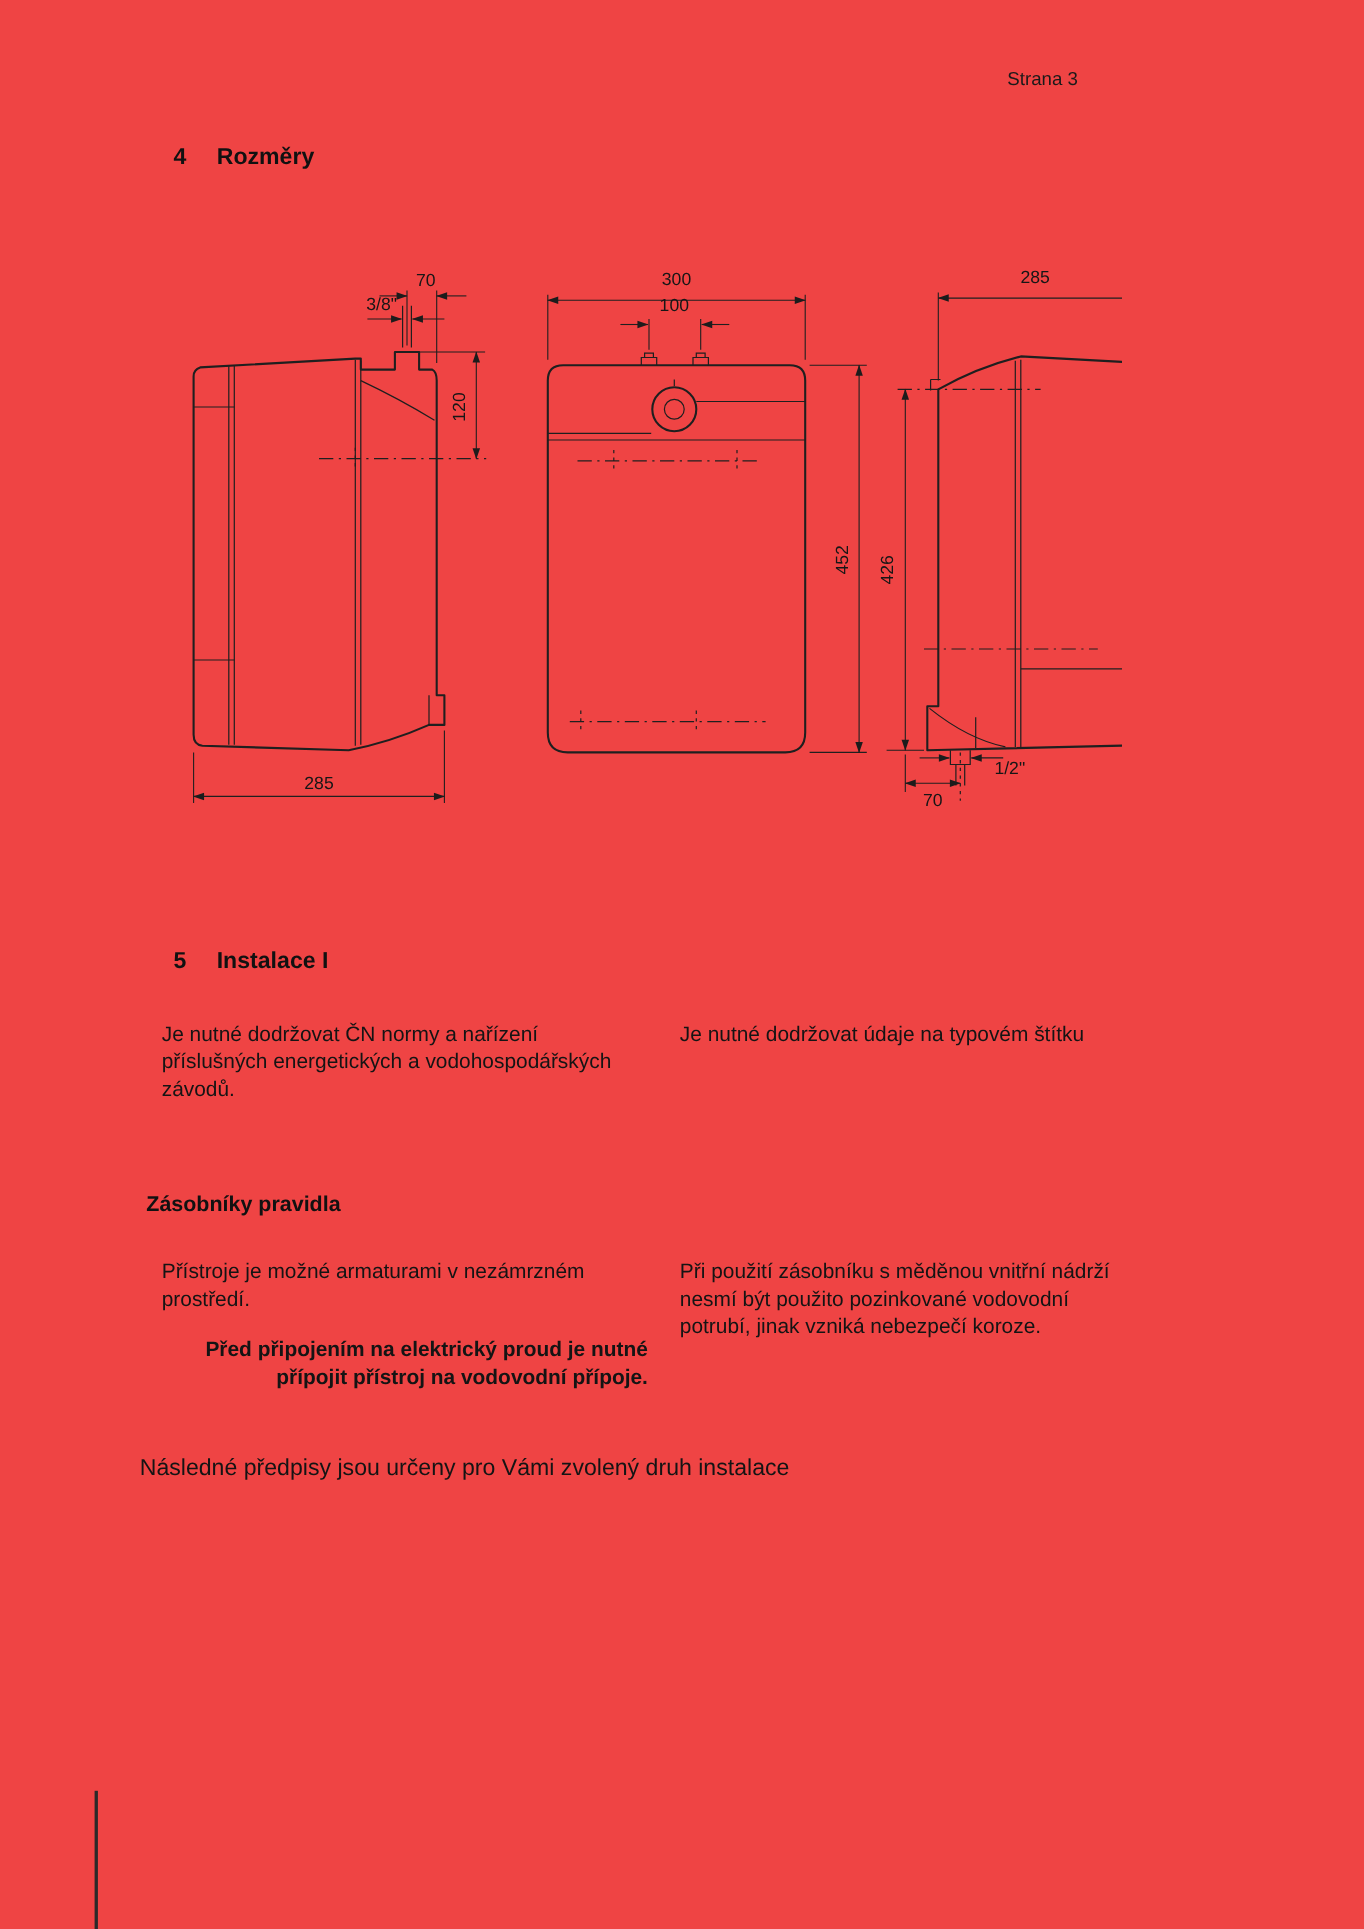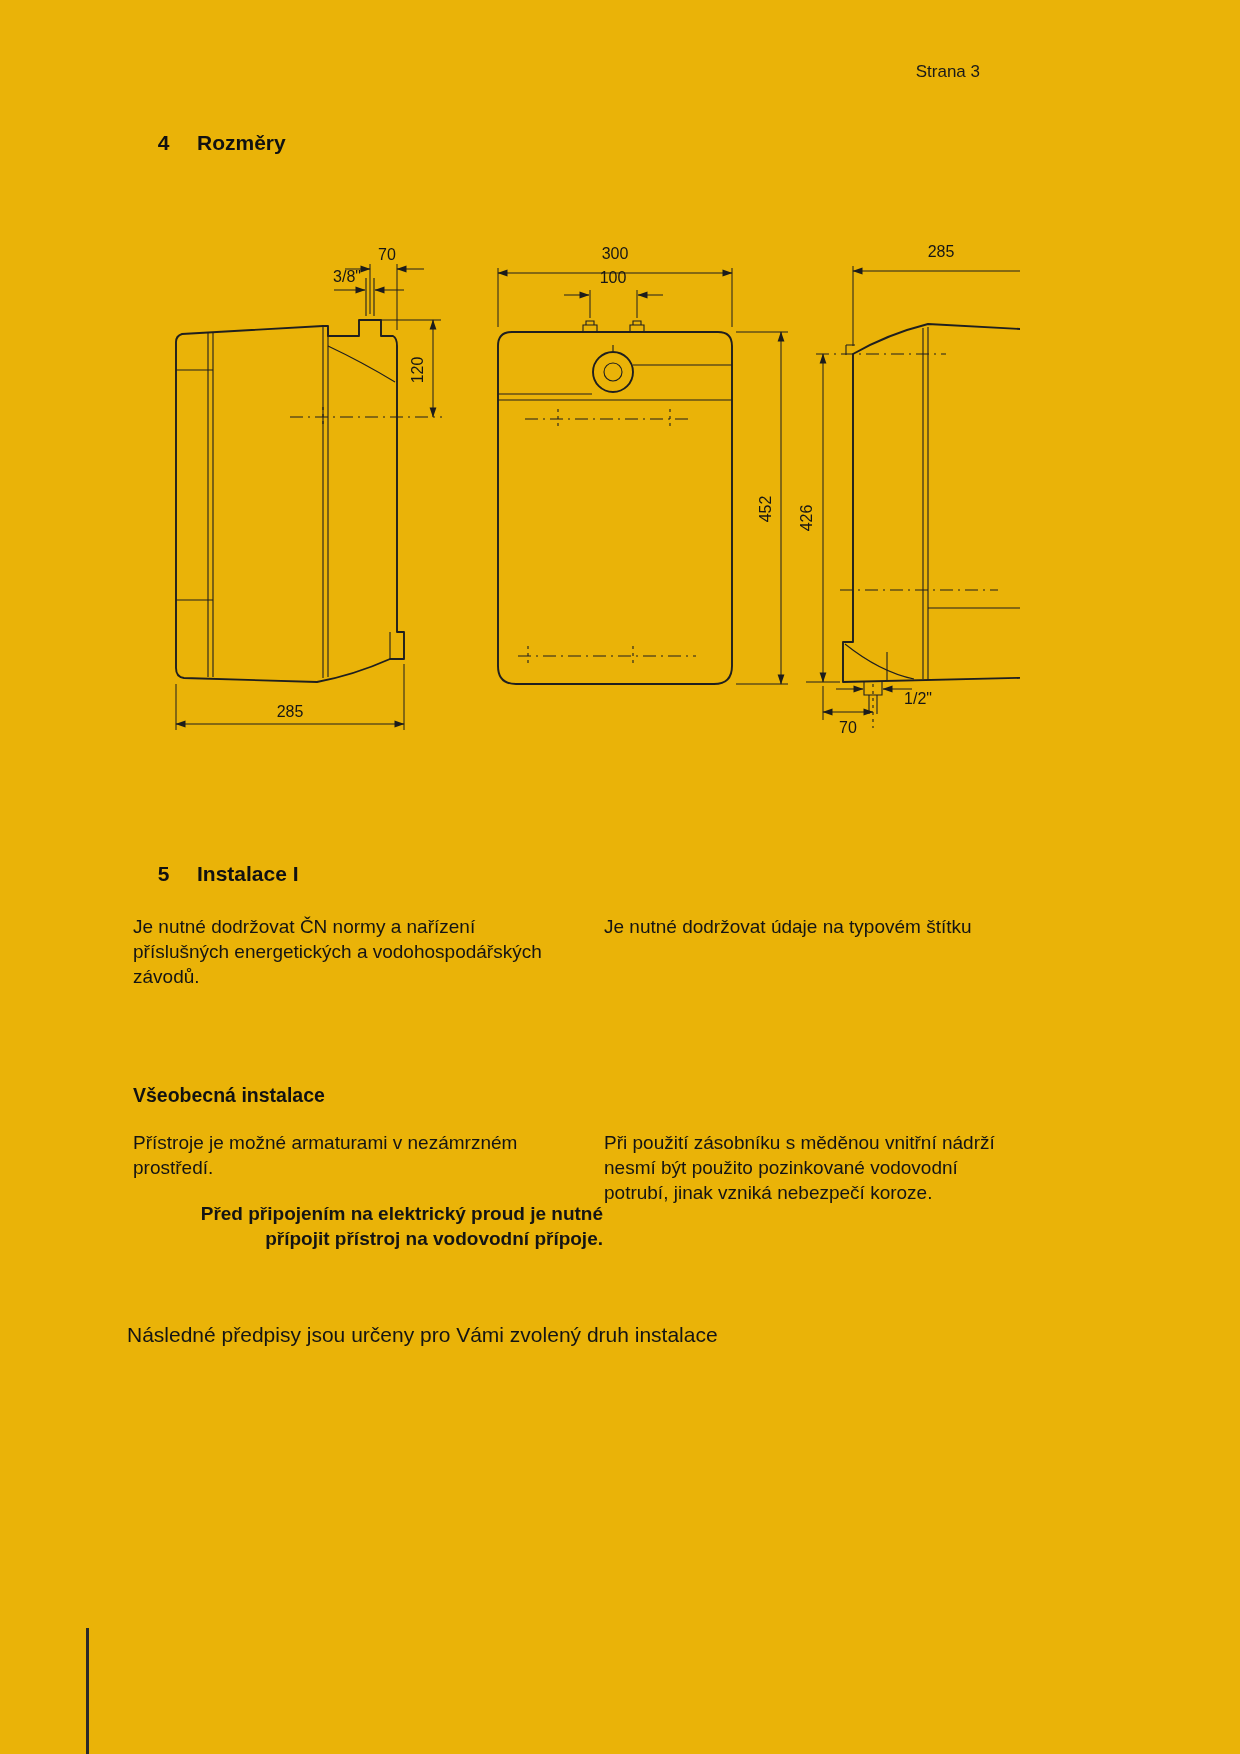--- a/index.html
+++ b/index.html
@@ -1,38 +1,38 @@
 <!DOCTYPE html>
 <html><head>
 <meta charset="utf-8">
 <style>
   html,body{margin:0;padding:0;background:#e8e8e8;}
   .page{
     position:relative;
     width:1240px;height:1754px;
-    background:#eab308;
+    background:#ef4444;
     font-family:"Liberation Sans","DejaVu Sans",sans-serif;
     color:#141414;
     margin:0 auto;
     overflow:hidden;
   }
   .pagenum{
     position:absolute;left:840px;top:62px;width:140px;
     text-align:right;font-size:17px;color:#1a1a1a;
   }
   .heading{position:absolute;font-size:21px;font-weight:bold;color:#111;text-align:center;}
   .heading .hnum{display:inline-block;width:67px;}
   .sec4-h{left:130px;top:131px;}
   .sec5-h{left:130px;top:862px;}
   .subheading{
     position:absolute;left:133px;top:1084px;
     font-size:19.5px;font-weight:bold;color:#111;
   }
   .col{position:absolute;font-size:19px;line-height:25px;}
-  .col p{margin:0;white-space:pre-line;}
+  .col p{margin:14px;white-space:pre-line;}
   .col p.gap{margin-top:21px;}
   .col p.bold{font-weight:bold;text-align:right;}
   .s5-left{left:133px;top:914px;width:470px;}
   .s5-right{left:604px;top:914px;width:500px;}
   .gr-left{left:133px;top:1130px;width:470px;}
   .gr-right{left:604px;top:1130px;width:510px;}
   .footer-note{
     position:absolute;left:127px;top:1322px;width:720px;
     font-size:21px;line-height:25px;
   }
@@ -181,21 +181,21 @@
 
   <div class="col s5-left">
     <p>Je nutné dodržovat ČN normy a nařízení
 příslušných energetických a vodohospodářských
 závodů.</p>
   </div>
   <div class="col s5-right">
     <p>Je nutné dodržovat údaje na typovém štítku</p>
   </div>
 
-  <div class="subheading">Všeobecná instalace</div>
+  <div class="subheading">Zásobníky pravidla</div>
 
   <div class="col gr-left">
     <p>Přístroje je možné armaturami v nezámrzném
 prostředí.</p>
     <p class="gap bold">Před připojením na elektrický proud je nutné
 přípojit přístroj na vodovodní přípoje.</p>
   </div>
   <div class="col gr-right">
     <p>Při použití zásobníku s měděnou vnitřní nádrží
 nesmí být použito pozinkované vodovodní

